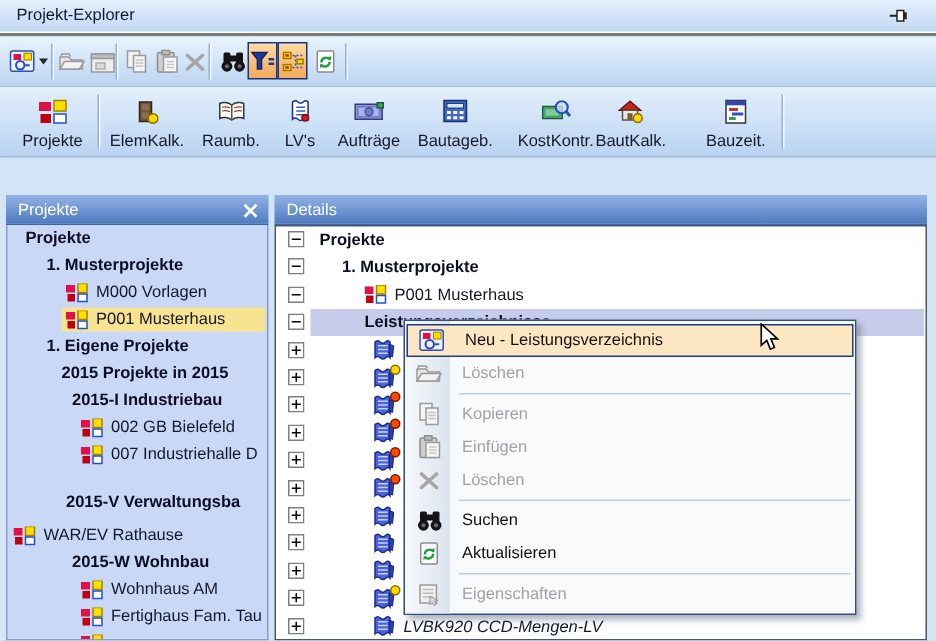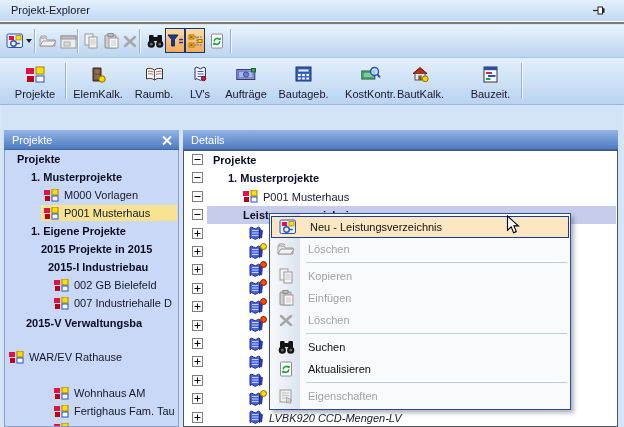--- a/index.html
+++ b/index.html
@@ -408,36 +408,41 @@
               <svg width="15" height="13" viewBox="0 0 15 13">
                 <rect x="0" y="1" width="6" height="5" fill="#E31048"></rect>
                 <rect x="1" y="7" width="5" height="5" fill="#BF0010"></rect>
                 <rect x="8" y="0" width="6" height="6" fill="#FFDE00" stroke="#A08400"></rect>
                 <rect x="8" y="7" width="6" height="5" fill="#FFF" stroke="#2050C8"></rect>
               </svg>
             </span>
             <span>007 Industriehalle D</span>
           </span>
         </div>
-        <div class="lrow" style="top: 164px; padding-left: 17px; text-align: center;">
+        <div class="lrow" style="top: 176px; padding-left: 35px; text-align: center;">
           <span class="lcontent">
             <span class="bold">2015-V Verwaltungsba</span>
           </span>
         </div>
         <div class="lrow" style="top: 198px; ">
           <span class="lcontent">
             <span class="ic">
               <svg width="15" height="13" viewBox="0 0 15 13">
                 <rect x="0" y="1" width="6" height="5" fill="#E31048"></rect>
                 <rect x="1" y="7" width="5" height="5" fill="#BF0010"></rect>
                 <rect x="8" y="0" width="6" height="6" fill="#FFDE00" stroke="#A08400"></rect>
                 <rect x="8" y="7" width="6" height="5" fill="#FFF" stroke="#2050C8"></rect>
               </svg>
             </span>
             <span>WAR/EV Rathause</span>
+          </span>
+        </div>
+        <div class="lrow" style="top: 216px; padding-left: 39px;">
+          <span class="lcontent">
+            <span class="bold">2015-W Wohnbau</span>
           </span>
         </div>
         <div class="lrow" style="top: 234px; padding-left: 45px;">
           <span class="lcontent">
             <span class="ic">
               <svg width="15" height="13" viewBox="0 0 15 13">
                 <rect x="0" y="1" width="6" height="5" fill="#E31048"></rect>
                 <rect x="1" y="7" width="5" height="5" fill="#BF0010"></rect>
                 <rect x="8" y="0" width="6" height="6" fill="#FFDE00" stroke="#A08400"></rect>
                 <rect x="8" y="7" width="6" height="5" fill="#FFF" stroke="#2050C8"></rect>

